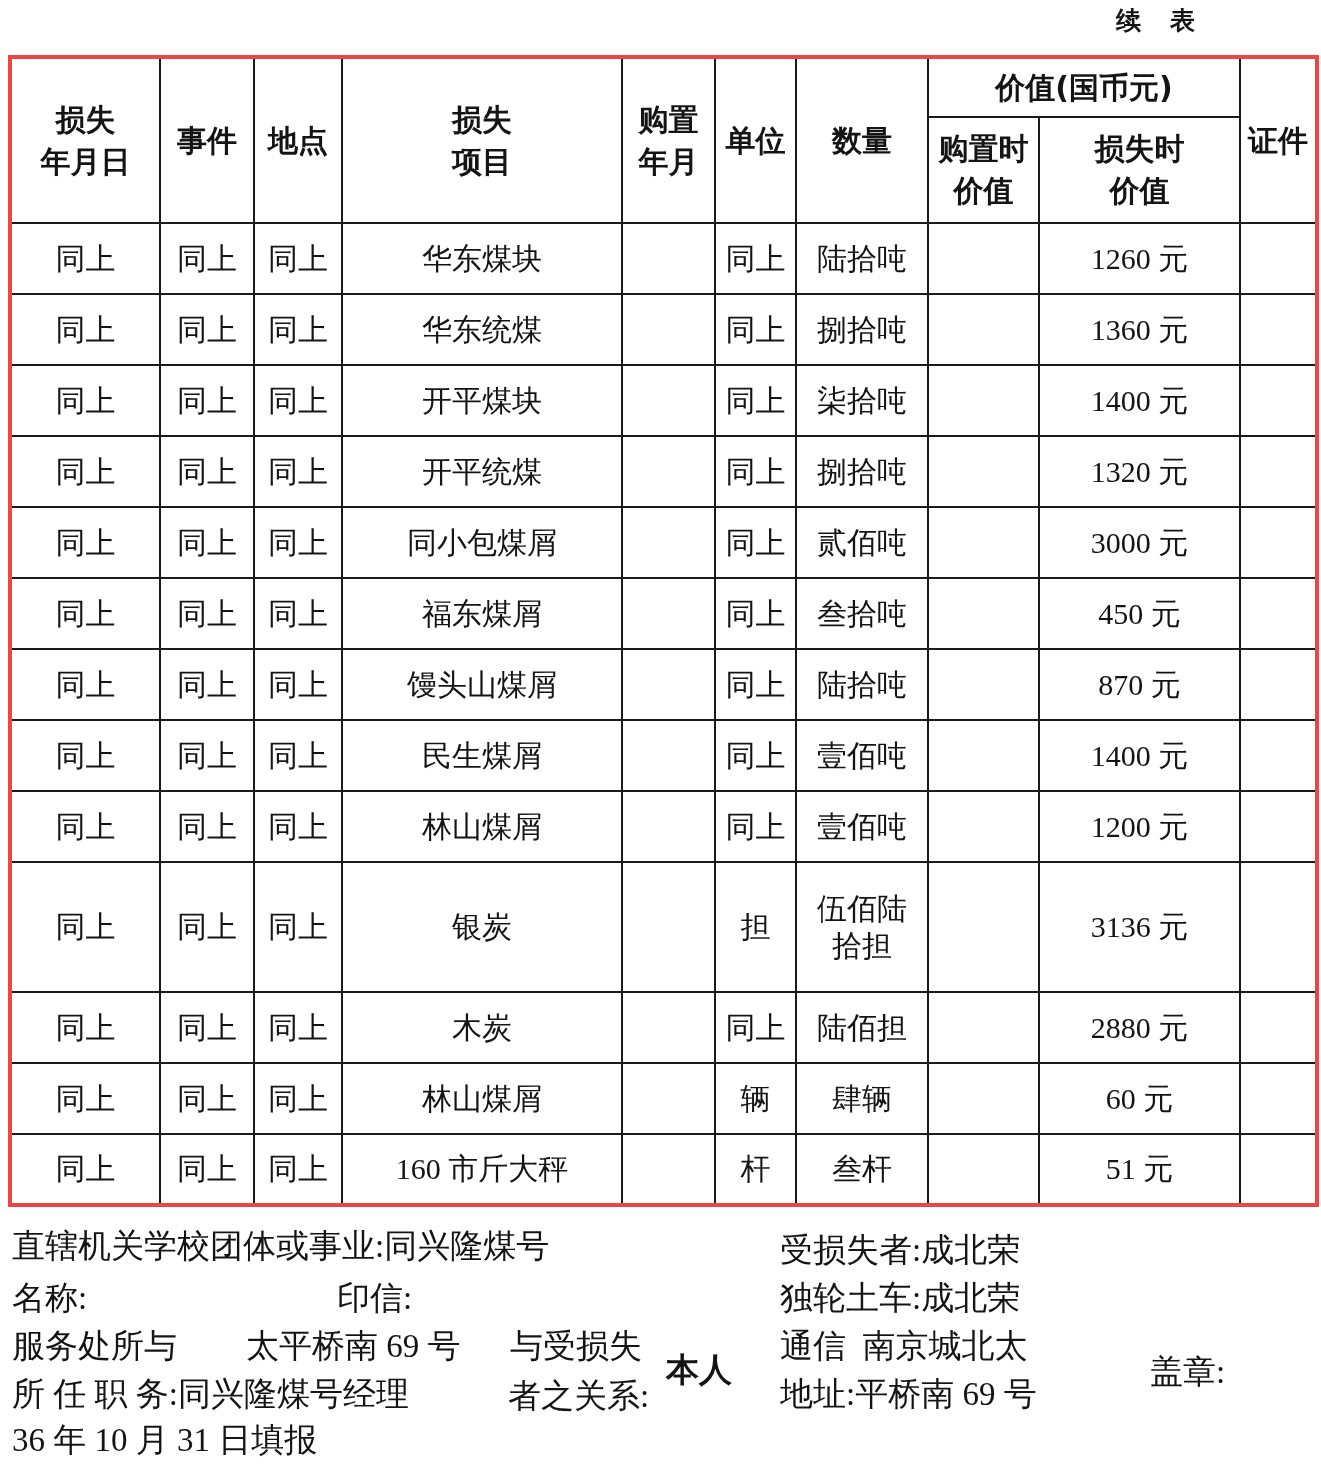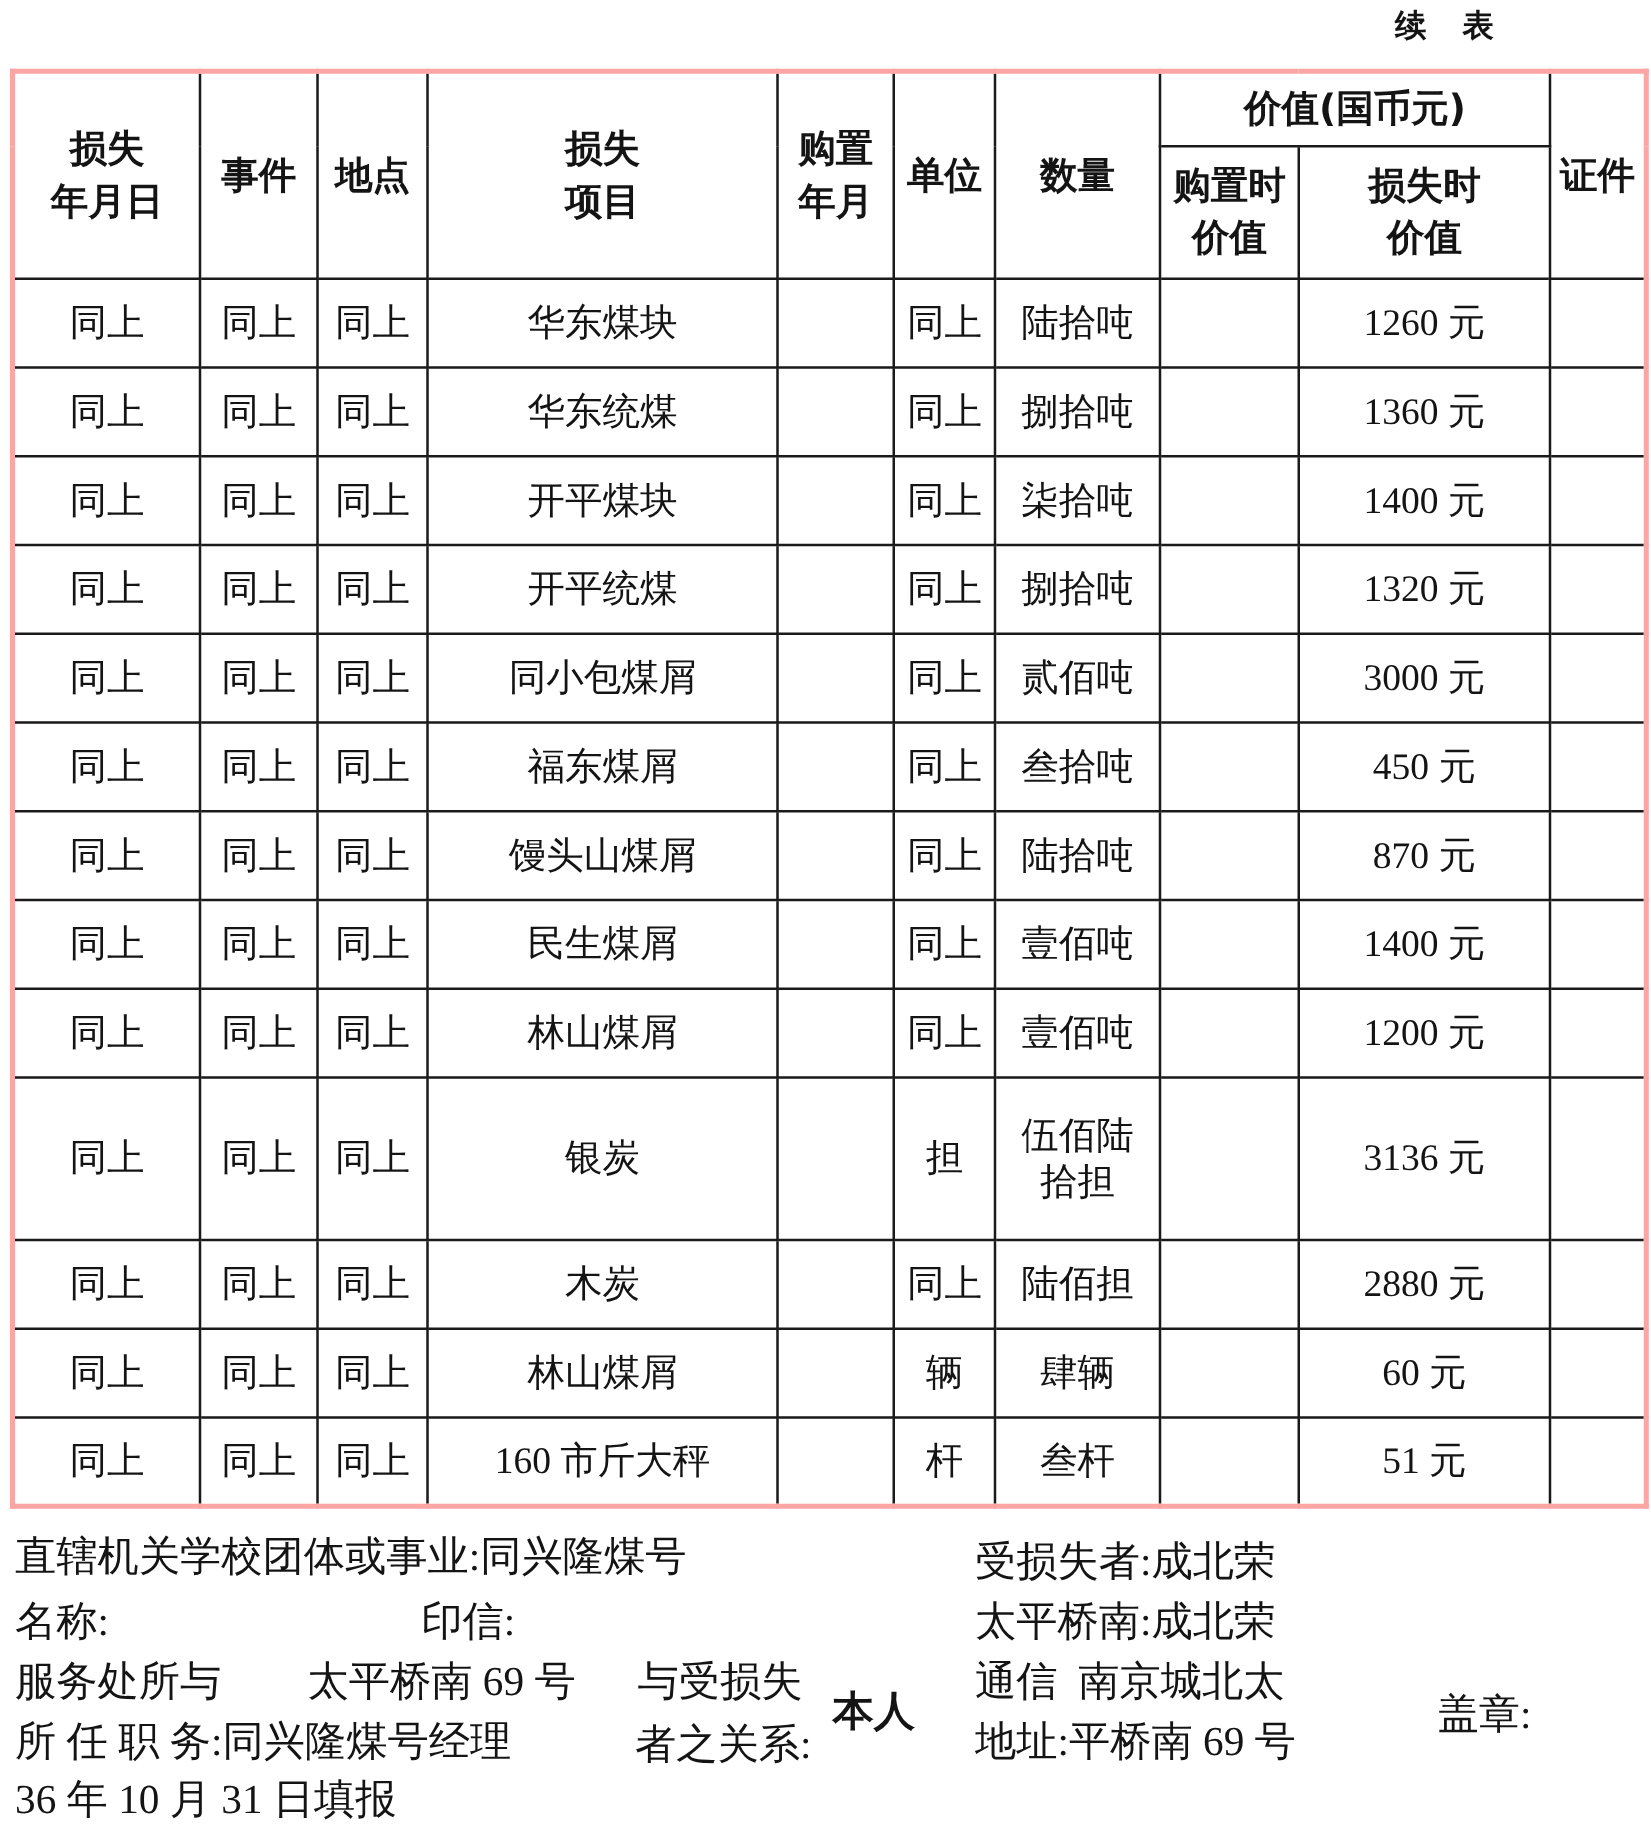--- a/index.html
+++ b/index.html
@@ -9,21 +9,21 @@
     overflow:hidden;
   }
   .cont-label{
     position:absolute;top:4px;left:1116px;
     font-family:"DejaVu Sans","Liberation Sans",sans-serif;
     font-weight:bold;font-size:25px;white-space:pre;letter-spacing:2px;
   }
   table.loss-table{
     position:absolute;left:8px;top:55px;width:1307px;
     border-collapse:collapse;table-layout:fixed;
-    border:4px solid #fca5a5;
+    border:4px solid #ef4444;
   }
   .loss-table th,.loss-table td{
     border:2px solid #1a1a1a;
     text-align:center;vertical-align:middle;
     padding:0 4px;white-space:pre-line;overflow:hidden;
   }
   .loss-table thead th{
     font-family:"DejaVu Sans","Liberation Sans",sans-serif;
     font-weight:bold;font-size:30px;line-height:1.4;
   }
@@ -256,17 +256,17 @@
   <span class="f-name">名称:</span>
   <span class="f-sealname">印信:</span>
   <span class="f-svc1">服务处所与</span>
   <span class="f-svc1v">太平桥南 69 号</span>
   <span class="f-rel1">与受损失</span>
   <span class="f-svc2">所 任 职 务:同兴隆煤号经理</span>
   <span class="f-rel2">者之关系:</span>
   <span class="f-relv">本人</span>
   <span class="f-date">36 年 10 月 31 日填报</span>
   <span class="f-victim">受损失者:成北荣</span>
-  <span class="f-reporter">太平桥南:成北荣</span>
+  <span class="f-reporter">独轮土车:成北荣</span>
   <span class="f-addr1">通信  南京城北太</span>
   <span class="f-addr2">地址:平桥南 69 号</span>
   <span class="f-stamp">盖章:</span>
 </div>
 
 </body></html>

